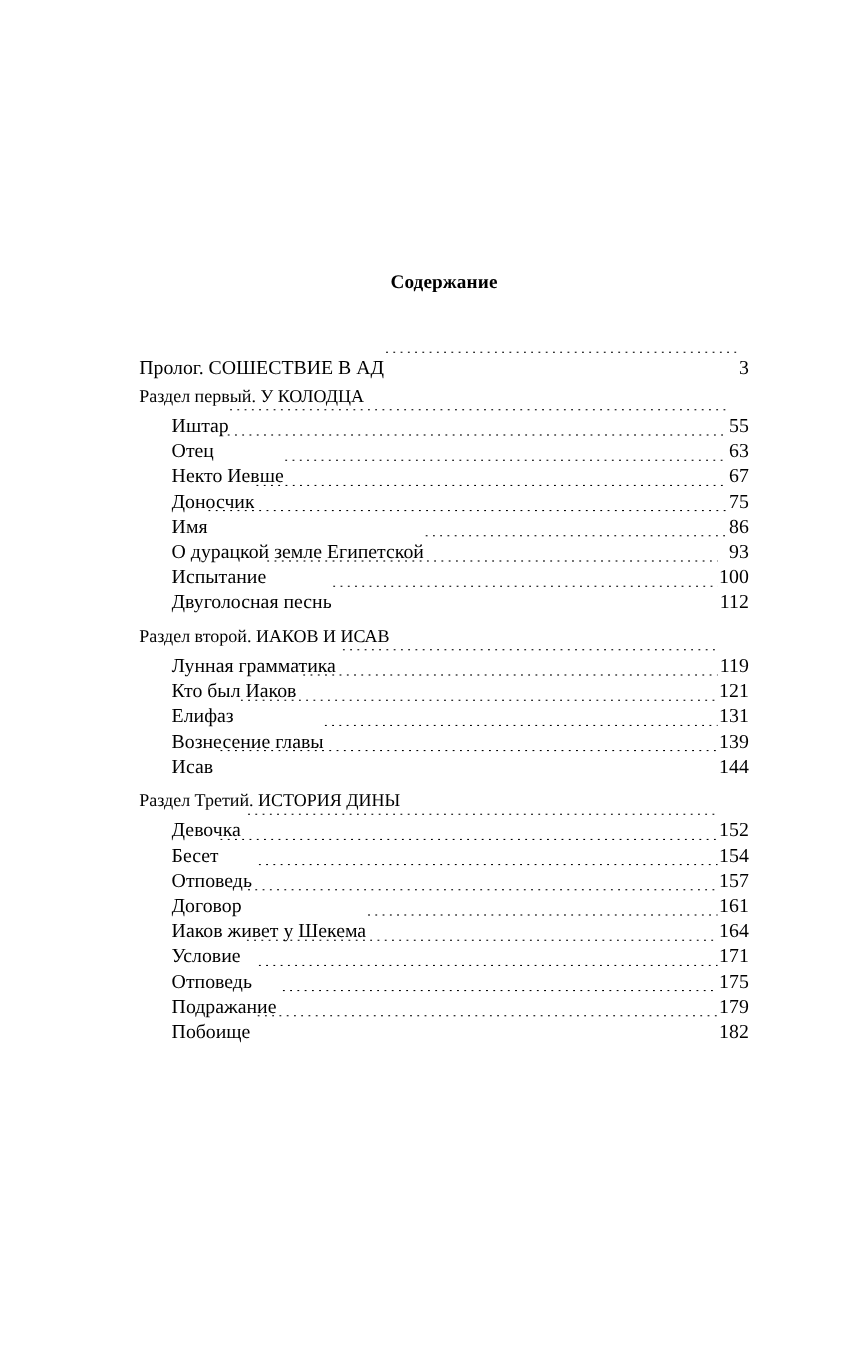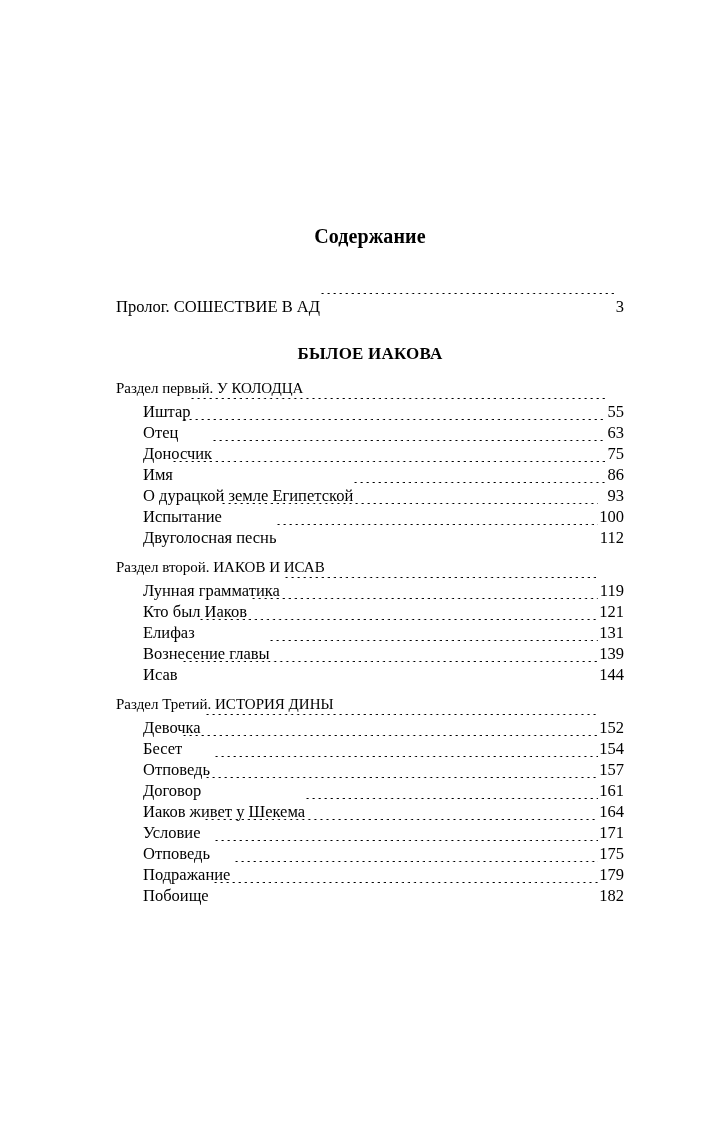--- a/index.html
+++ b/index.html
@@ -24,21 +24,21 @@
     position: absolute;
     left: 116px;
     top: 0;
     width: 508px;
   }
 
   
   .toc-title {
     text-align: center;
     font-weight: bold;
-    font-size: 20px;
+    font-size: 16px;
     line-height: 24px;
     margin: 0;
     padding-top: 224px;
     letter-spacing: 0.1px;
   }
 
   
   .prologue-row {
     margin-top: 48px;
   }
@@ -117,35 +117,39 @@
     <h1 class="toc-title">Содержание</h1>
 
     <div class="prologue-row">
       <div class="toc-line">
         <span class="label">Пролог. СОШЕСТВИЕ В АД</span>
         <span class="leader"></span>
         <span class="page-num">3</span>
       </div>
     </div>
 
-    <h2 class="part-title">БЫЛОЕ ИАКОВА</h2>
 
     <div id="sections-host">
         <div class="section-block">
           <div class="section-heading">Раздел первый. У КОЛОДЦА</div>
           <div class="entries">
             <div class="toc-line tight">
               <span class="label">Иштар</span>
               <span class="leader"></span>
               <span class="page-num">55</span>
             </div>
             <div class="toc-line spaced">
               <span class="label">Отец</span>
               <span class="leader"></span>
               <span class="page-num">63</span>
+            </div>
+            <div class="toc-line tight">
+              <span class="label">Некто Иевше</span>
+              <span class="leader"></span>
+              <span class="page-num">67</span>
             </div>
             <div class="toc-line tight">
               <span class="label">Доносчик</span>
               <span class="leader"></span>
               <span class="page-num">75</span>
             </div>
             <div class="toc-line tight">
               <span class="label">Имя</span>
               <span class="leader"></span>
               <span class="page-num">86</span>

